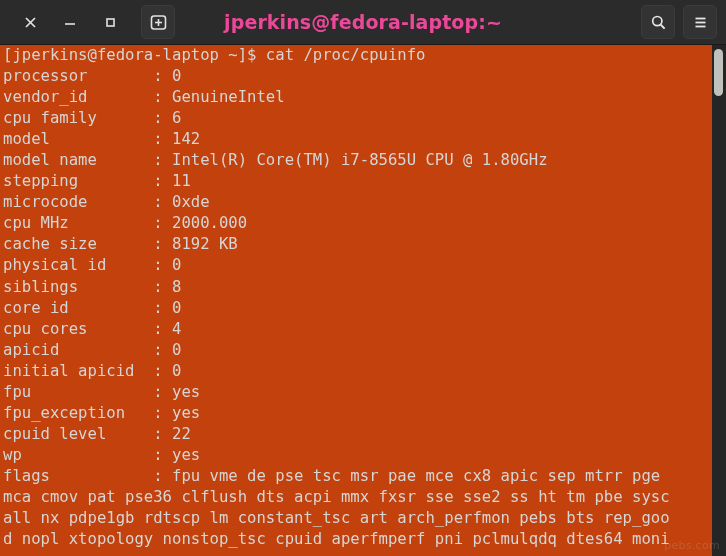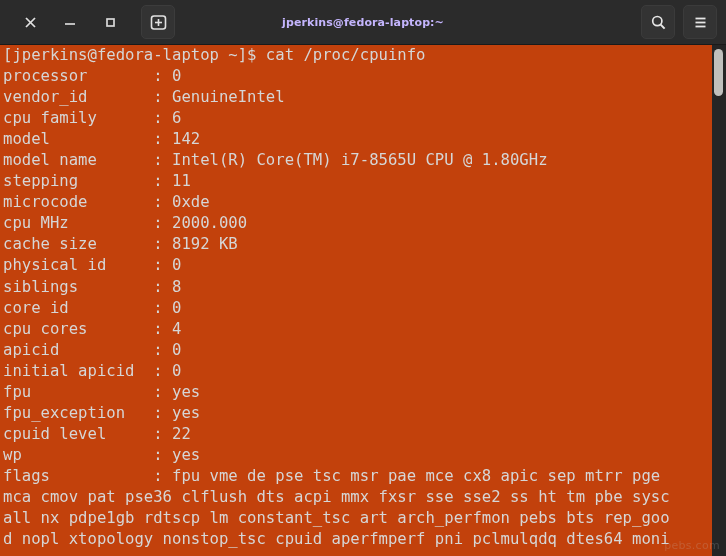--- a/index.html
+++ b/index.html
@@ -68,23 +68,23 @@
 
   .titlebar-title {
     position: absolute;
     left: 0;
     right: 0;
     top: 0;
     bottom: 0;
     display: flex;
     align-items: center;
     justify-content: center;
-    color: #c4b5fd;
+    color: #ec4899;
     font-family: "DejaVu Sans", sans-serif;
-    font-size: 11px;
+    font-size: 19px;
     font-weight: bold;
     letter-spacing: 0.1px;
     pointer-events: none;
   }
 
   .titlebar-right {
     margin-left: auto;
     display: flex;
     align-items: center;
     padding-right: 9px;

